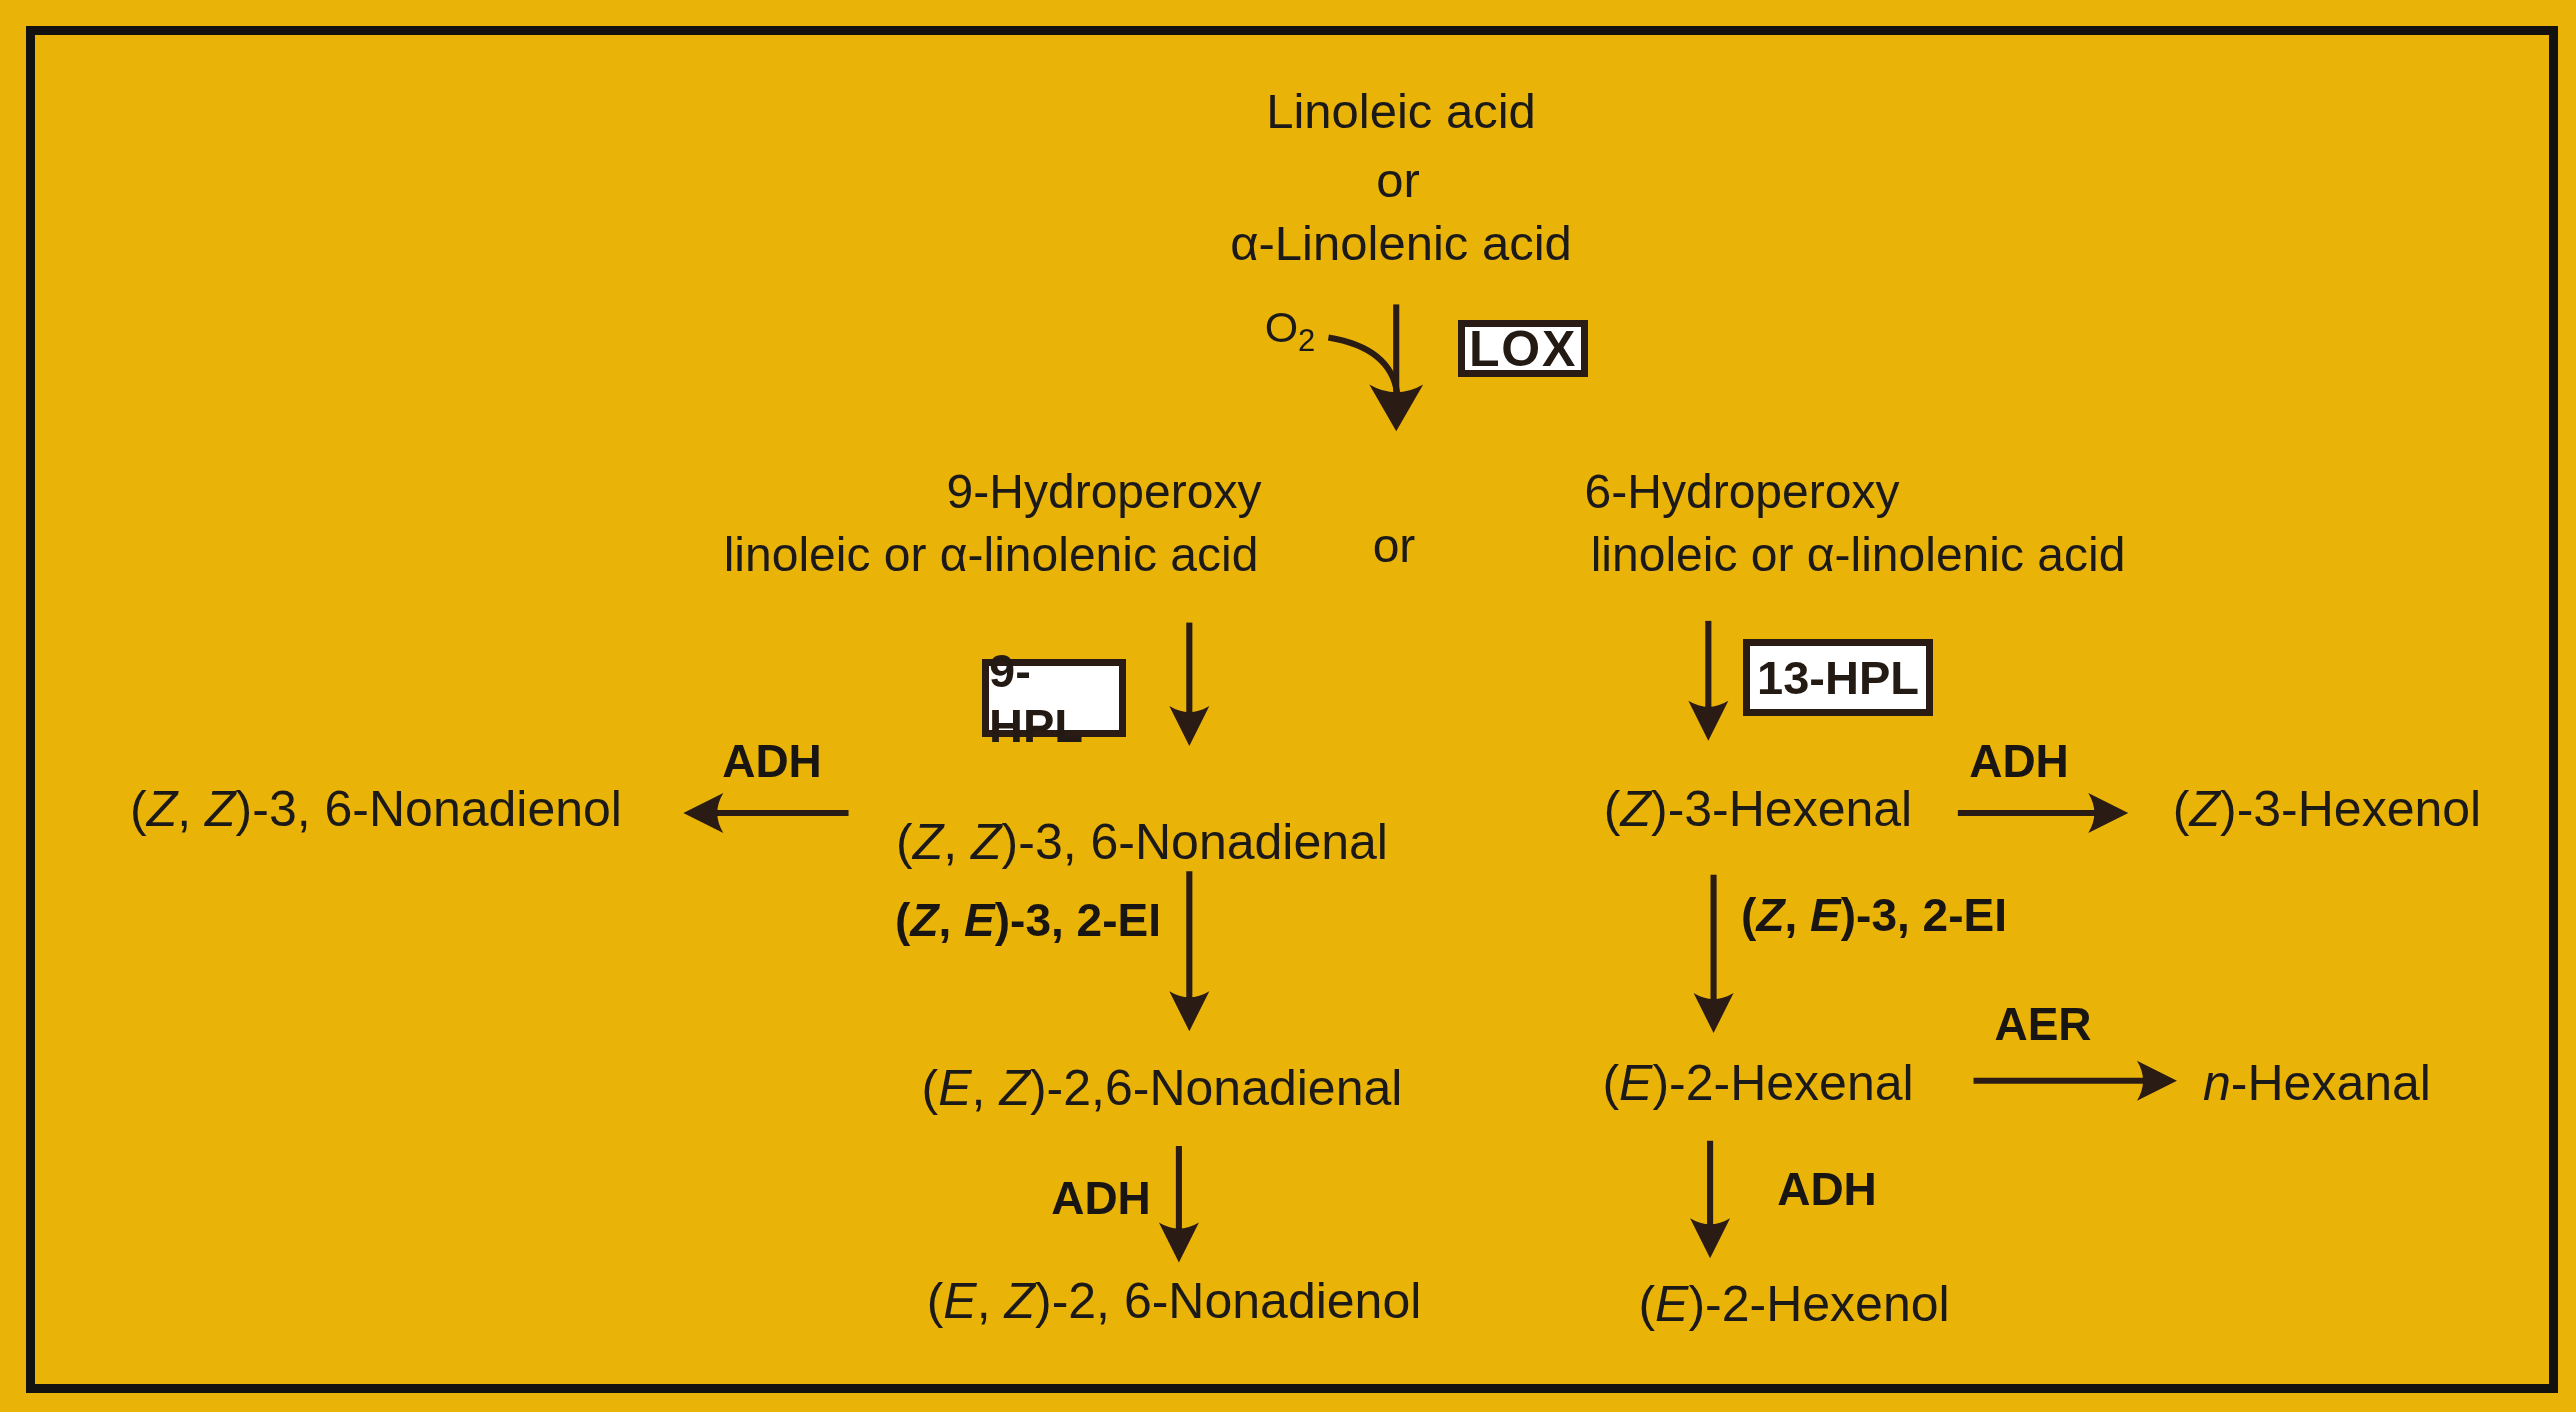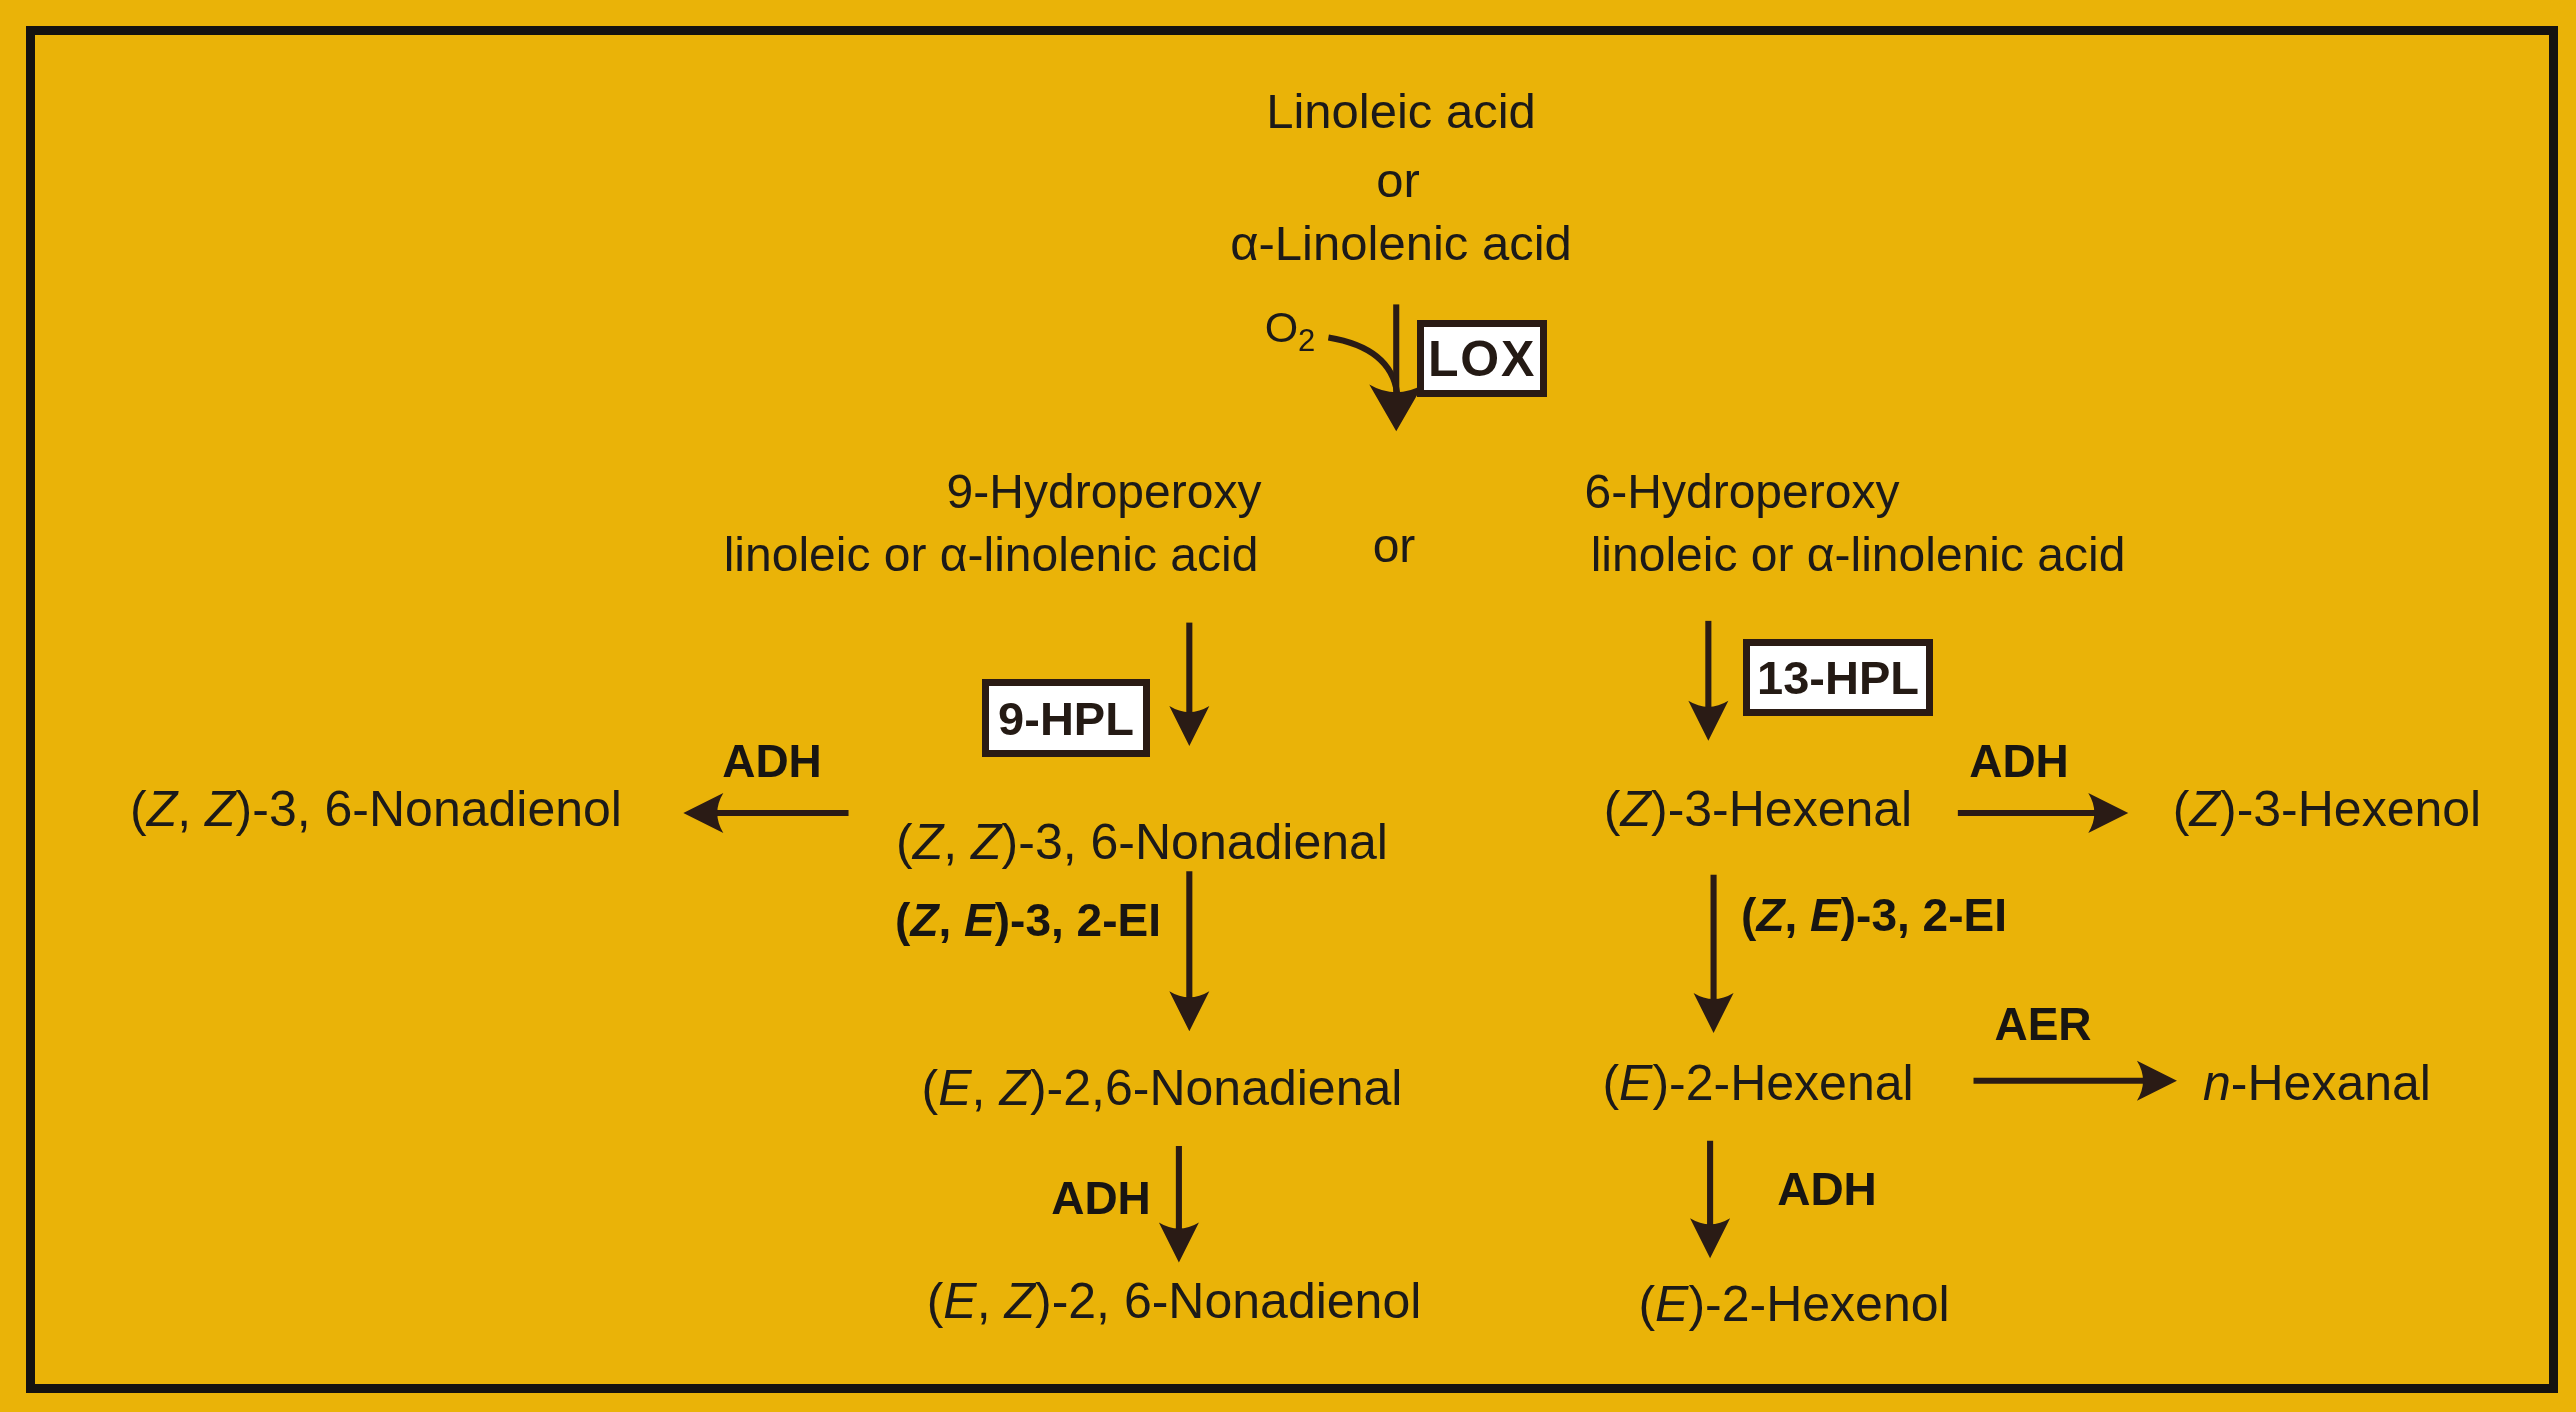--- a/index.html
+++ b/index.html
@@ -86,31 +86,31 @@
       <path class="hd" d="M1967,1447 L1944,1401 Q1967,1415 1990,1401 Z"></path>
     </g>
   </svg>
 
   <div class="node substrate" style="left:1401px;top:111px;">Linoleic acid</div>
   <div class="node substrate" style="left:1398px;top:180px;">or</div>
   <div class="node substrate" style="left:1401px;top:243px;">α-Linolenic acid</div>
 
   <div class="node cofactor" style="left:1290px;top:327px;"><span>O</span><sub>2</sub></div>
 
-  <div class="ebox" id="lox-box" style="left:1417px;top:320px;width:130px;height:77px;">
+  <div class="ebox" id="lox-box" style="left:1458px;top:320px;width:130px;height:57px;">
     <span class="elabel">LOX</span>
   </div>
 
   <div class="node hydro" style="left:1104px;top:492px;">9-Hydroperoxy</div>
   <div class="node hydro" style="left:991px;top:555px;">linoleic or α-linolenic acid</div>
   <div class="node conj" style="left:1394px;top:546px;">or</div>
   <div class="node hydro" style="left:1742px;top:492px;">6-Hydroperoxy</div>
   <div class="node hydro" style="left:1858px;top:555px;">linoleic or α-linolenic acid</div>
 
-  <div class="ebox hplbox" style="left:982px;top:679px;width:168px;height:78px;">
+  <div class="ebox hplbox" style="left:982px;top:659px;width:144px;height:78px;">
     <span class="elabel">9-HPL</span>
   </div>
   <div class="ebox hplbox" style="left:1743px;top:639px;width:190px;height:77px;">
     <span class="elabel">13-HPL</span>
   </div>
 
   <div class="node compound" style="left:376px;top:809px;">(<i>Z</i>, <i>Z</i>)-3, 6-Nonadienol</div>
   <div class="node enzyme" style="left:772px;top:761px;">ADH</div>
   <div class="node compound" style="left:1142px;top:834px;margin-top:8px;">(<i>Z</i>, <i>Z</i>)-3, 6-Nonadienal</div>
   <div class="node compound" style="left:1758px;top:809px;">(<i>Z</i>)-3-Hexenal</div>

